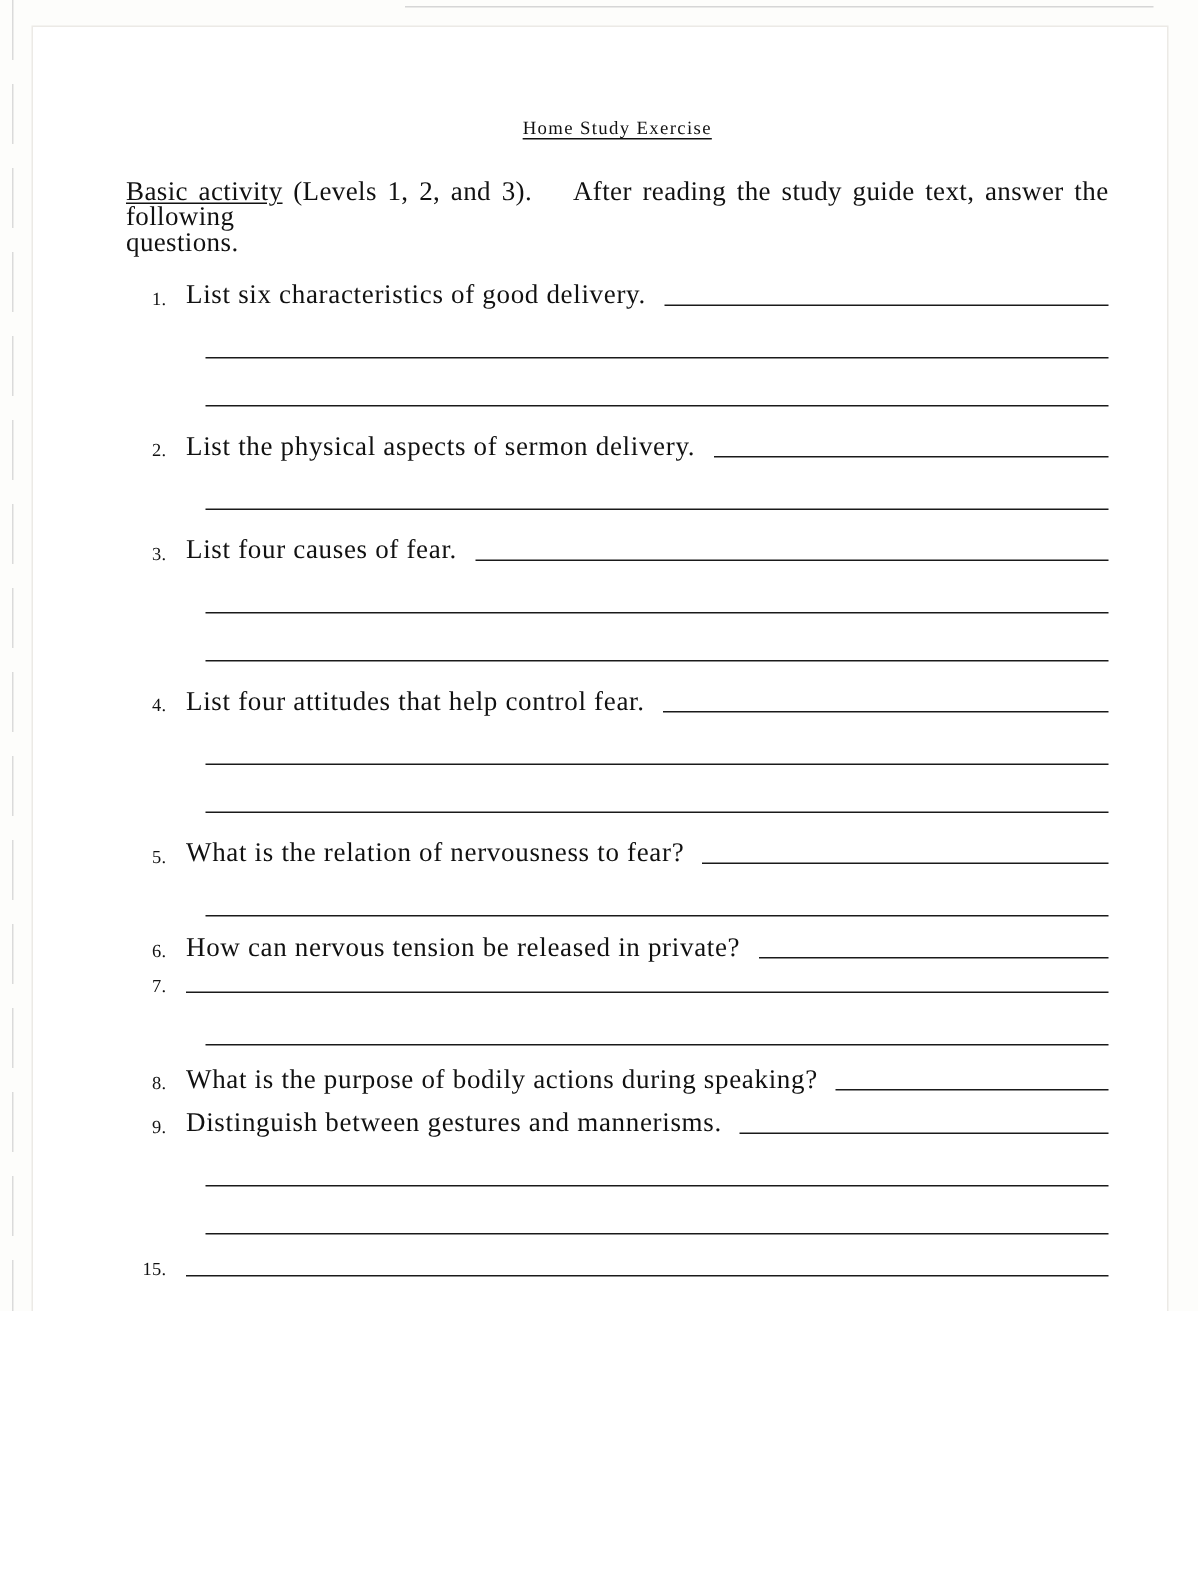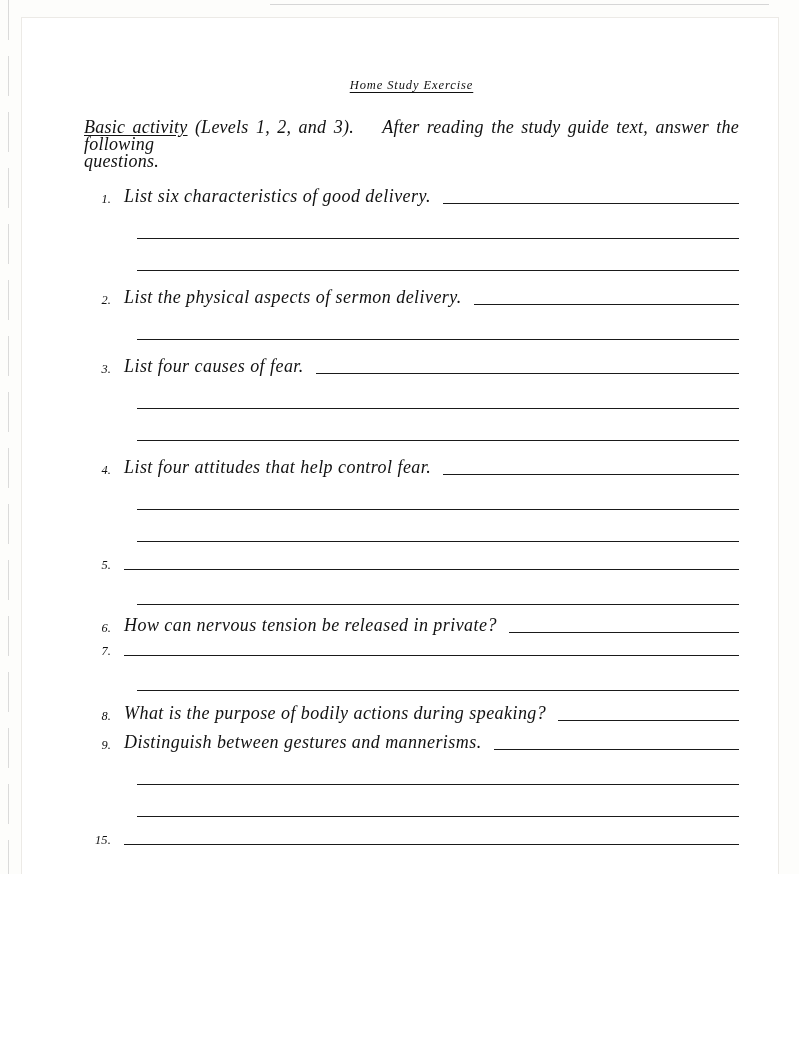--- a/index.html
+++ b/index.html
@@ -10,21 +10,20 @@
   body {
     font-family: "Liberation Serif", serif;
     color: #111111;
   }
   .page {
     position: relative;
     width: 799px;
     height: 874px;
     background: #fdfdfb;
     overflow: hidden;
-    font-style: italic;
   }
   
   .edge-left {
     position: absolute;
     left: 8px; top: 0; bottom: 0;
     width: 1px;
     background: repeating-linear-gradient(to bottom,
       #cfcfcf 0px, #cfcfcf 40px, transparent 40px, transparent 56px);
     opacity: .75;
   }
@@ -177,20 +176,21 @@
               <span class="rule"></span>
             </div>
             <div class="answer-lines">
               <div class="line" style="margin-top: 31px;"></div>
               <div class="line" style="margin-top: 31px;"></div>
             </div>
           </div>
           <div class="q" style="margin-bottom: 10px;">
             <div class="q-row">
               <span class="q-num">5.</span>
+              <span class="q-text">What is the relation of nervousness to fear?</span>
               <span class="rule"></span>
             </div>
             <div class="answer-lines">
               <div class="line" style="margin-top: 31px;"></div>
             </div>
           </div>
           <div class="q" style="margin-bottom: 8px;">
             <div class="q-row">
               <span class="q-num">6.</span>
               <span class="q-text">How can nervous tension be released in private?</span>

